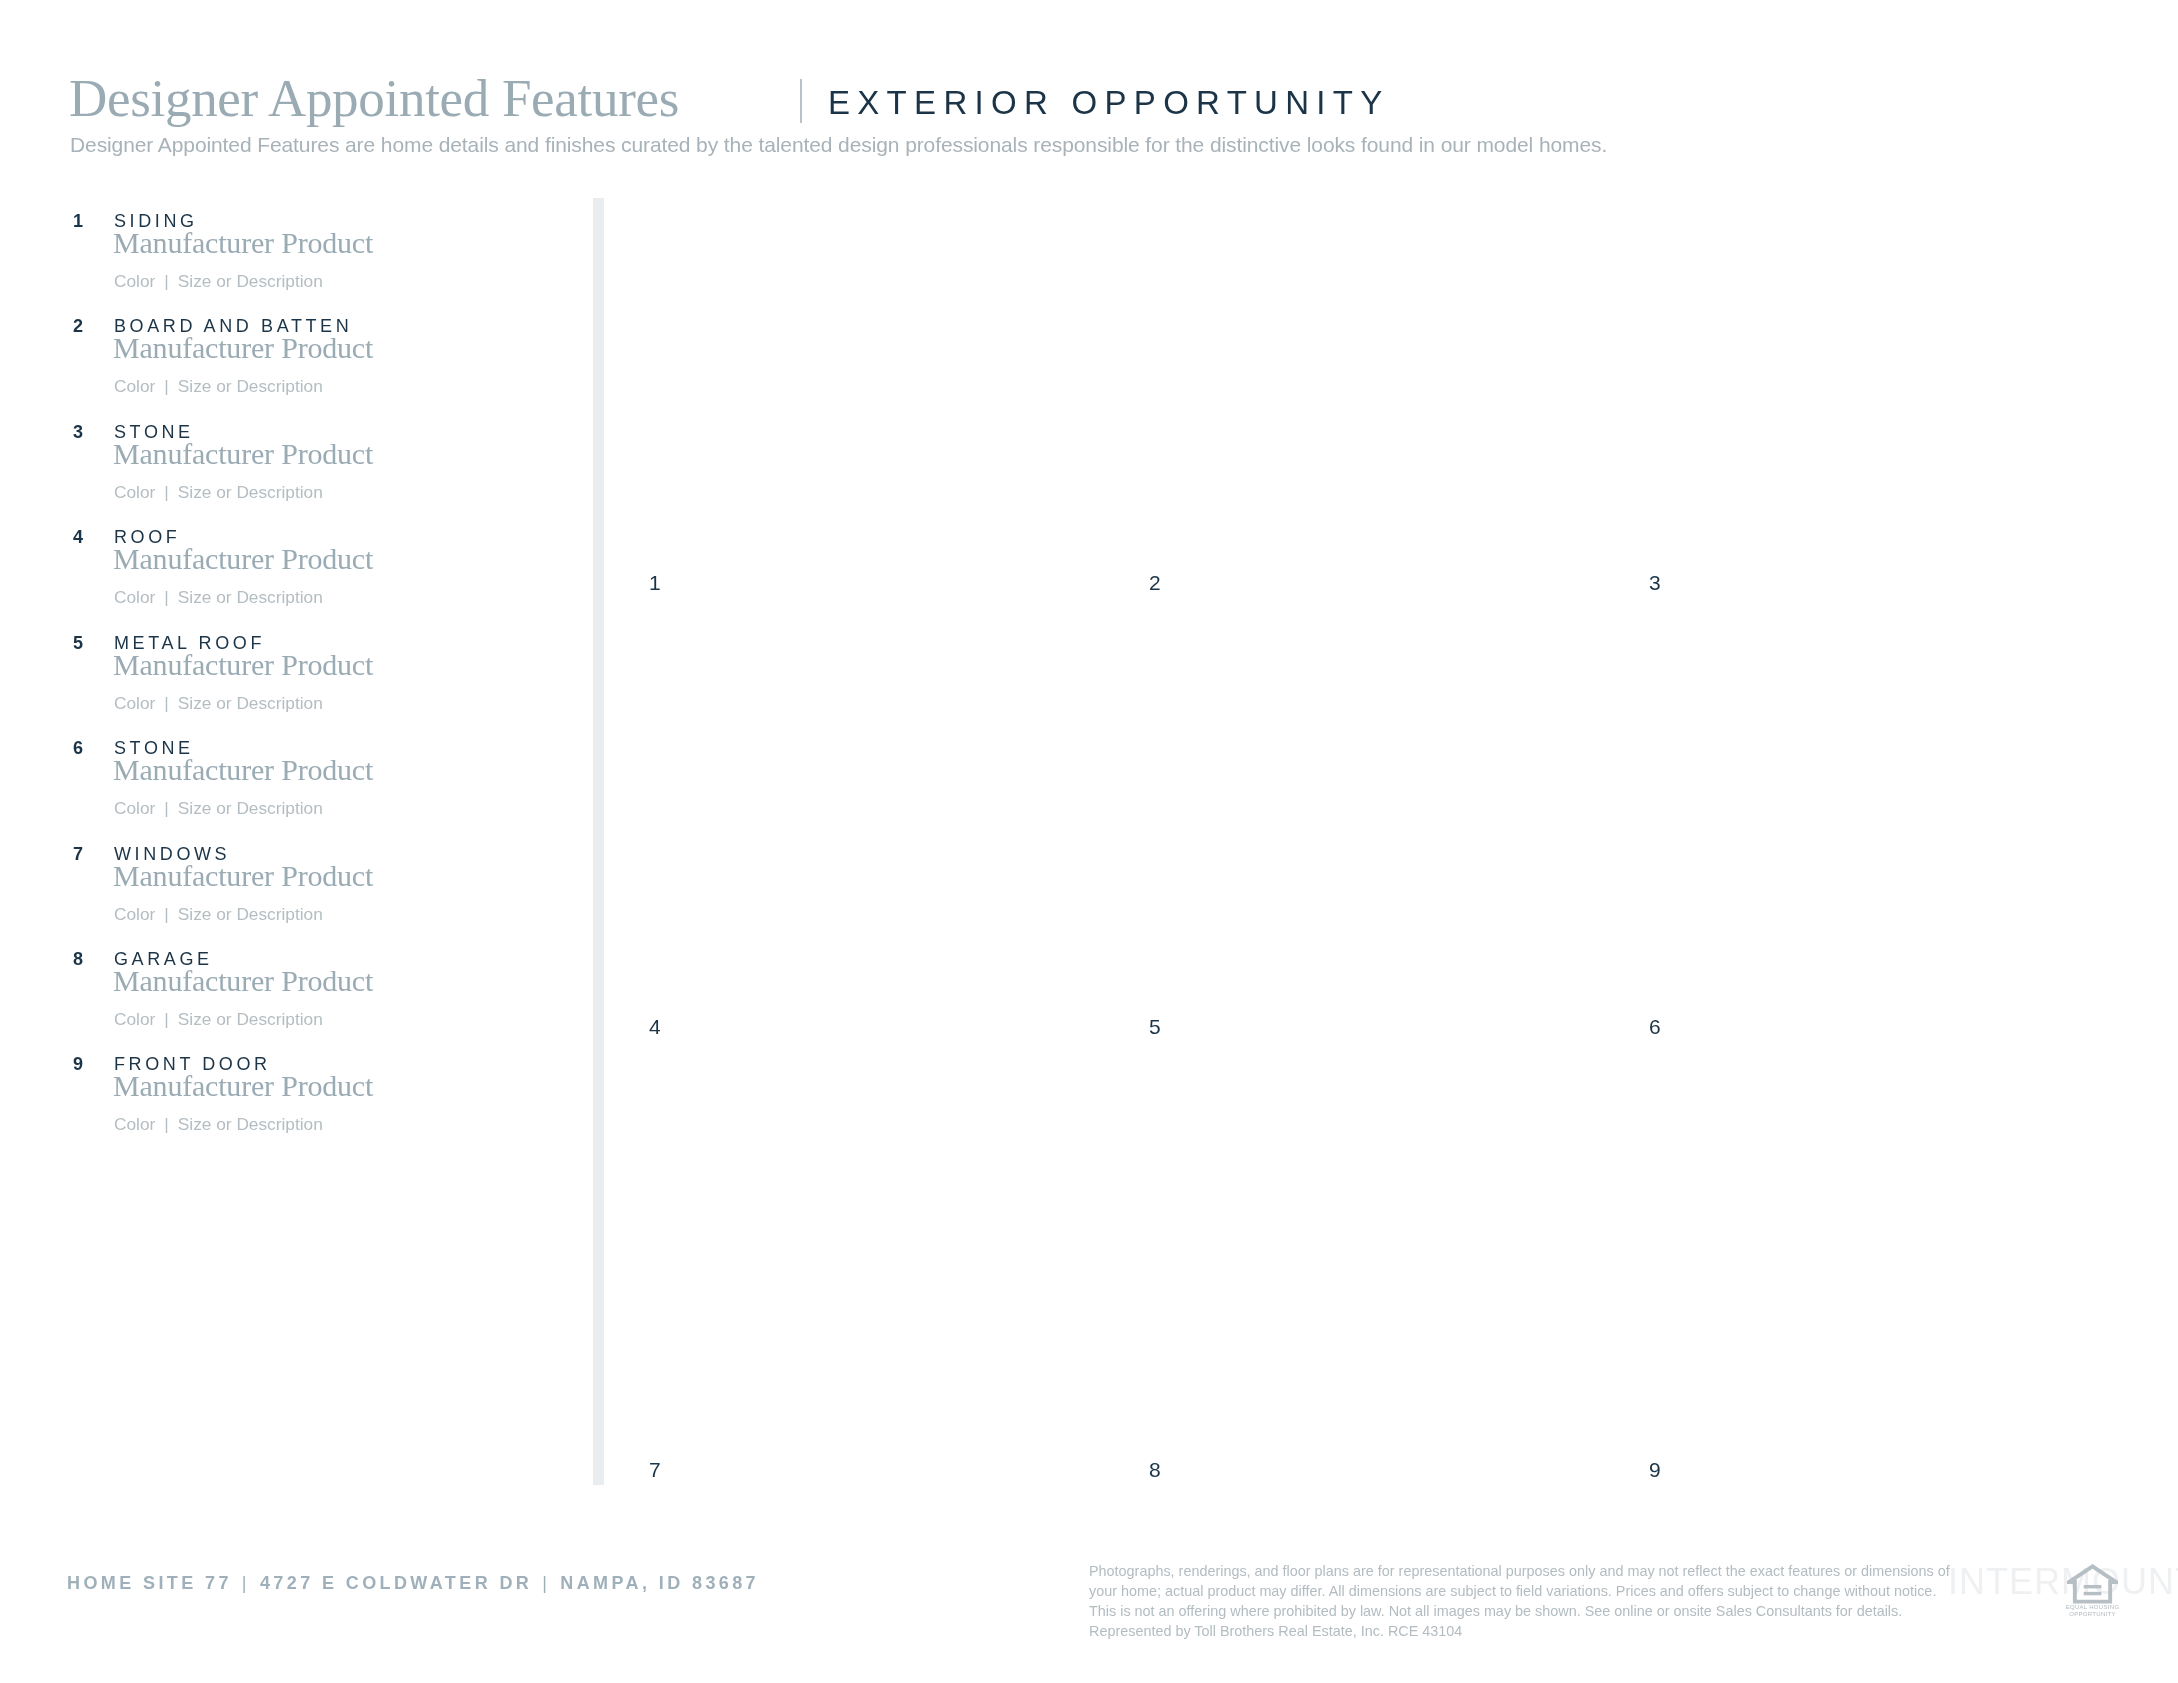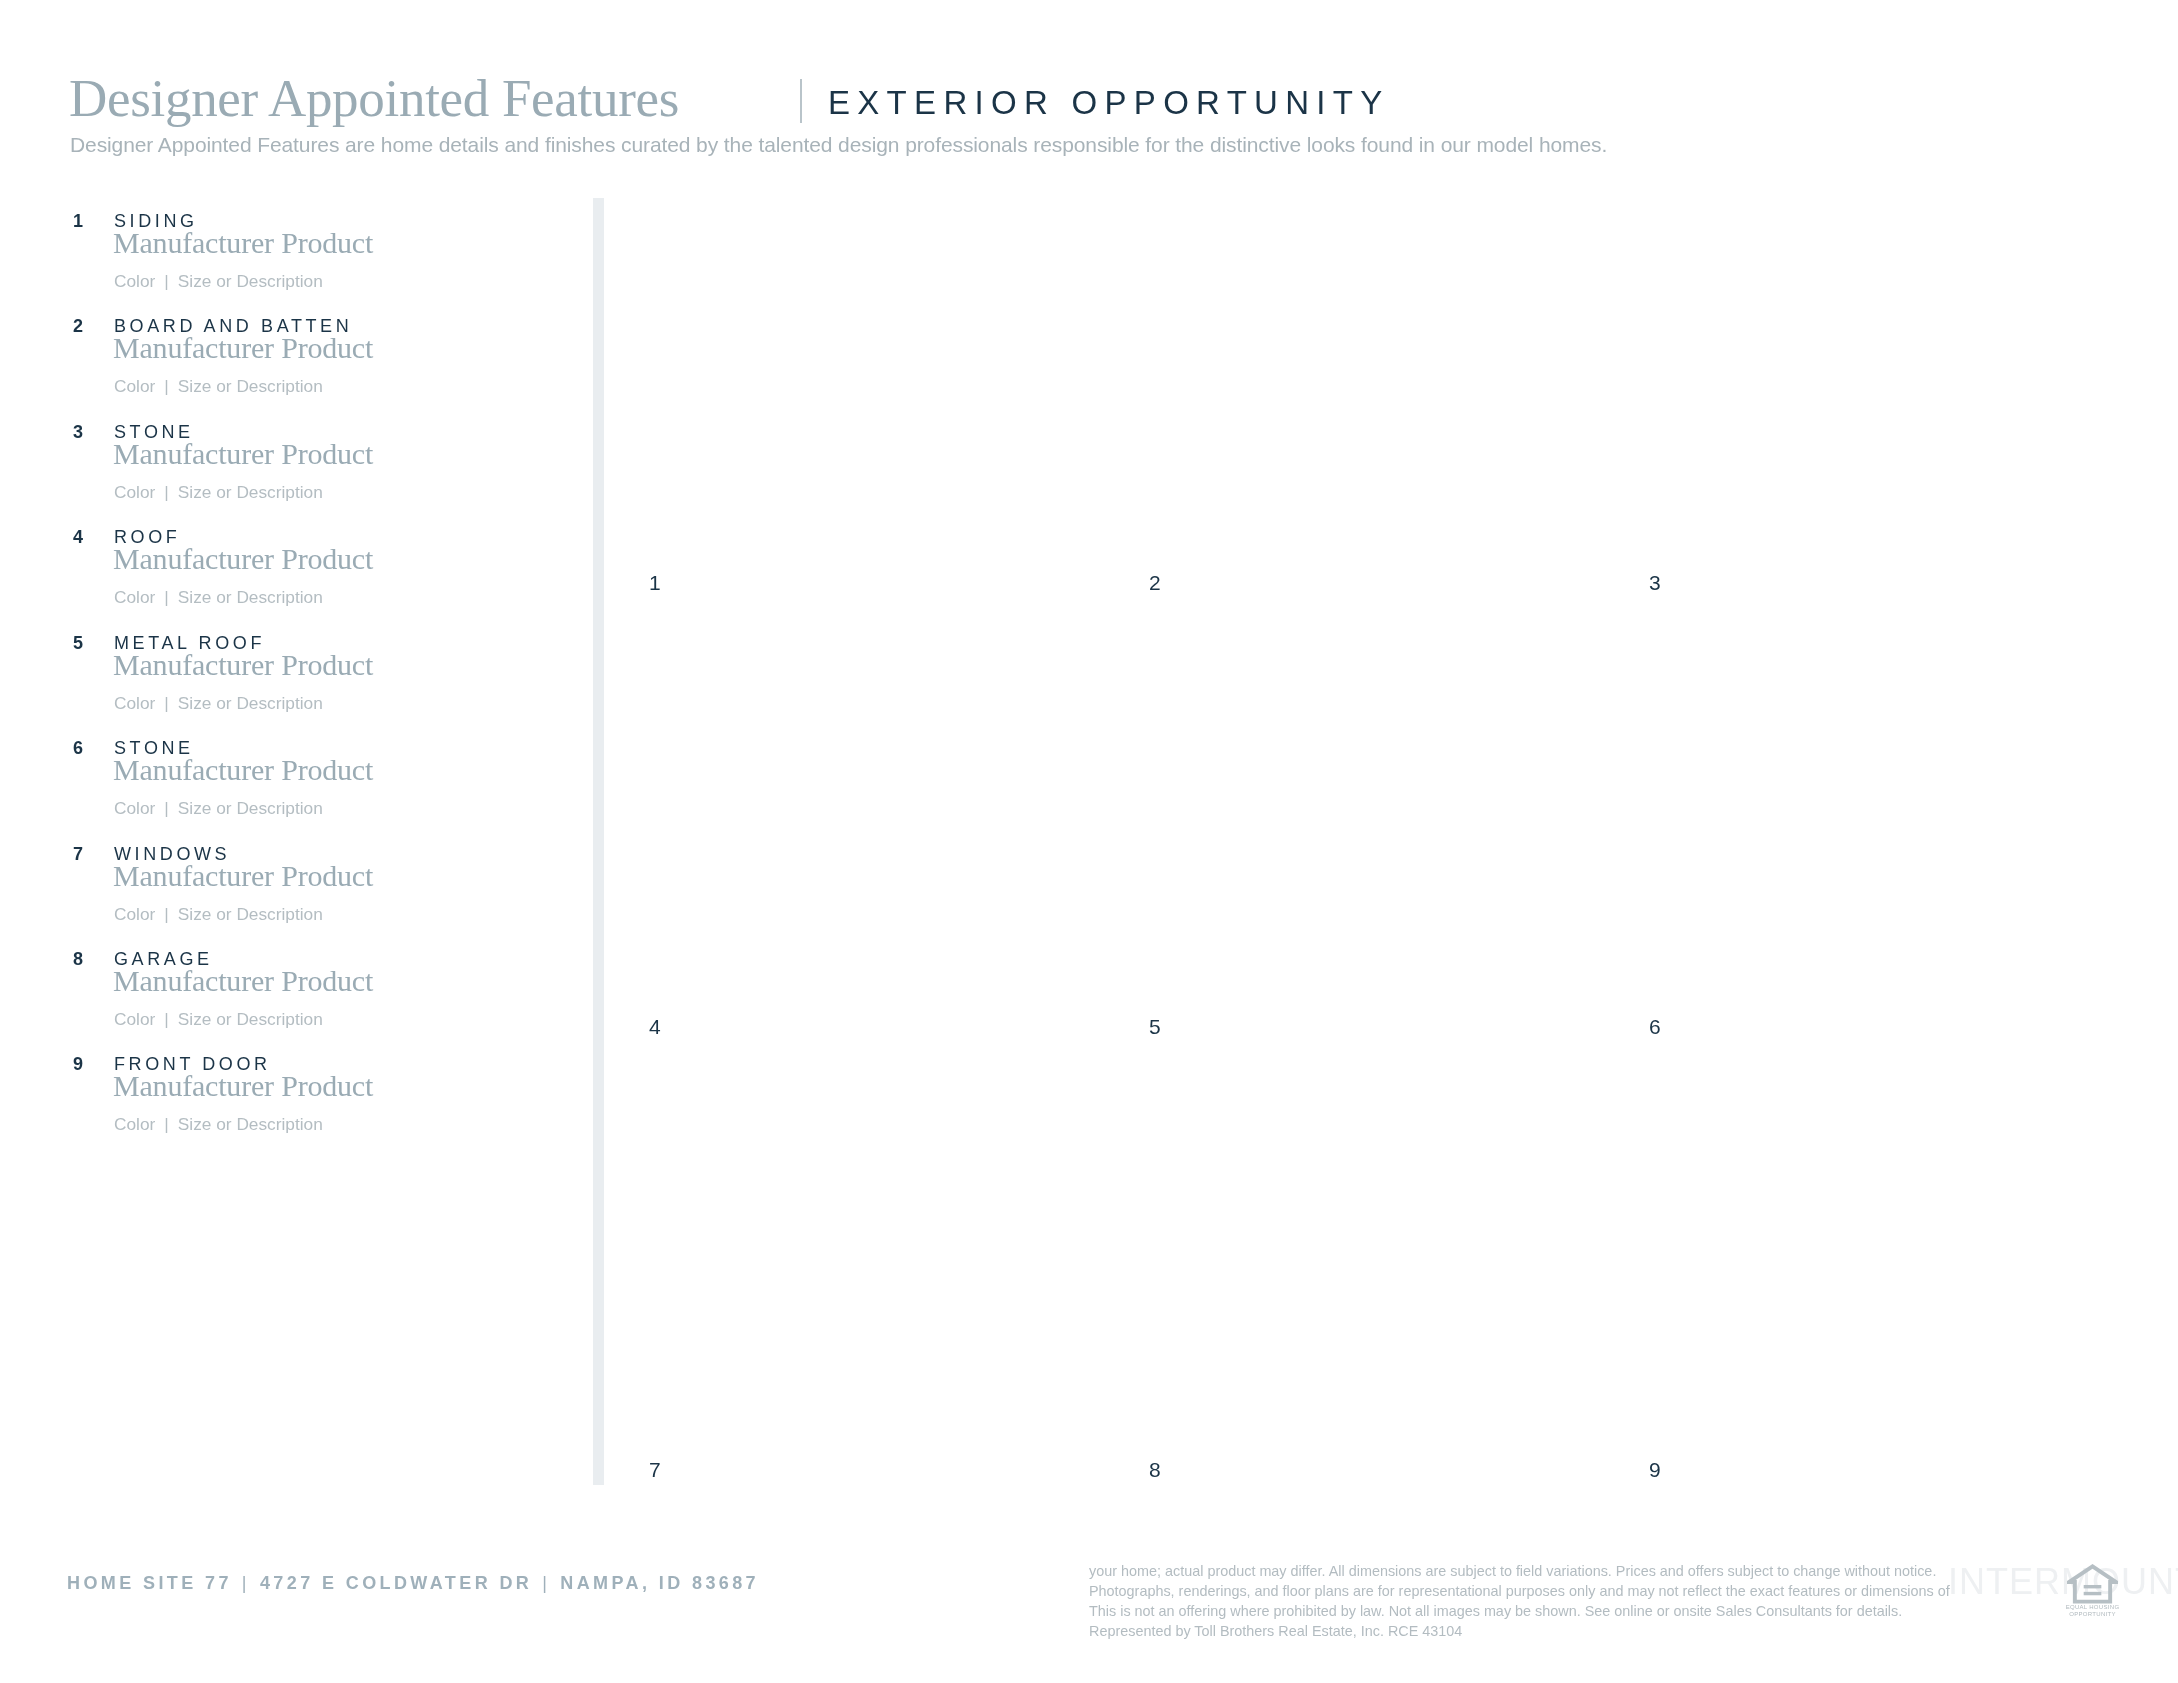--- a/index.html
+++ b/index.html
@@ -295,22 +295,22 @@
 
 <div class="abs footer-address">
   <div>
     <span>HOME SITE 77</span><span class="sep">|</span><span>4727 E COLDWATER DR</span><span class="sep">|</span><span>NAMPA, ID 83687</span>
   </div>
 </div>
 
 <div class="abs watermark">INTERMOUNTAIN</div>
 
 <div class="abs disclaimer">
+  <div>Photographs, renderings, and floor plans are for representational purposes only and may not reflect the exact features or dimensions of</div>
   <div>your home; actual product may differ. All dimensions are subject to field variations. Prices and offers subject to change without notice.</div>
-  <div>Photographs, renderings, and floor plans are for representational purposes only and may not reflect the exact features or dimensions of</div>
   <div>This is not an offering where prohibited by law. Not all images may be shown. See online or onsite Sales Consultants for details.</div>
   <div>Represented by Toll Brothers Real Estate, Inc. RCE 43104</div>
 </div>
 
 <div class="abs eho-logo">
   <svg width="51" height="40" viewBox="0 0 52 40">
     <path d="M26 2 L2 18 L8 18 L8 38 L44 38 L44 18 L50 18 Z" fill="none" stroke="#b6bfc4" stroke-width="4" stroke-linejoin="miter"></path>
     <rect x="17" y="21" width="18" height="3.5" fill="#b6bfc4"></rect>
     <rect x="17" y="28" width="18" height="3.5" fill="#b6bfc4"></rect>
   </svg>

